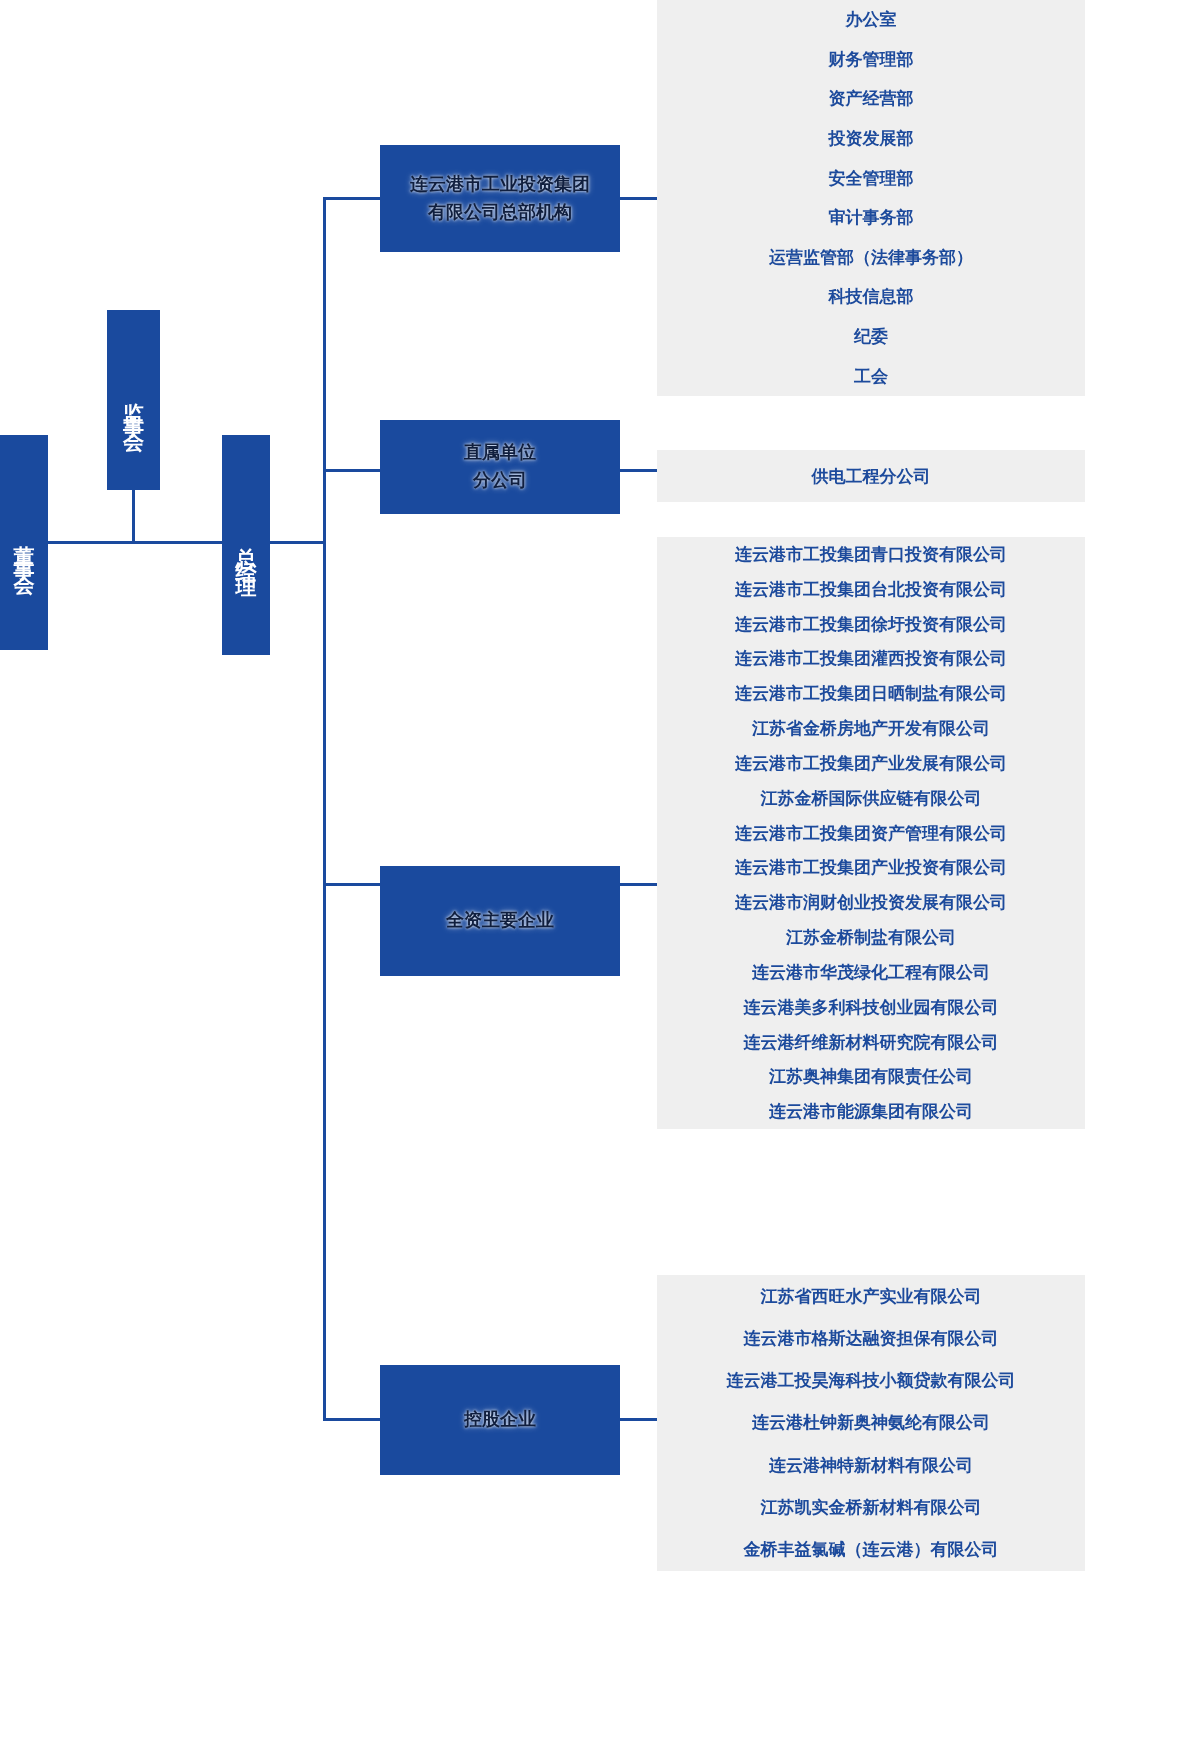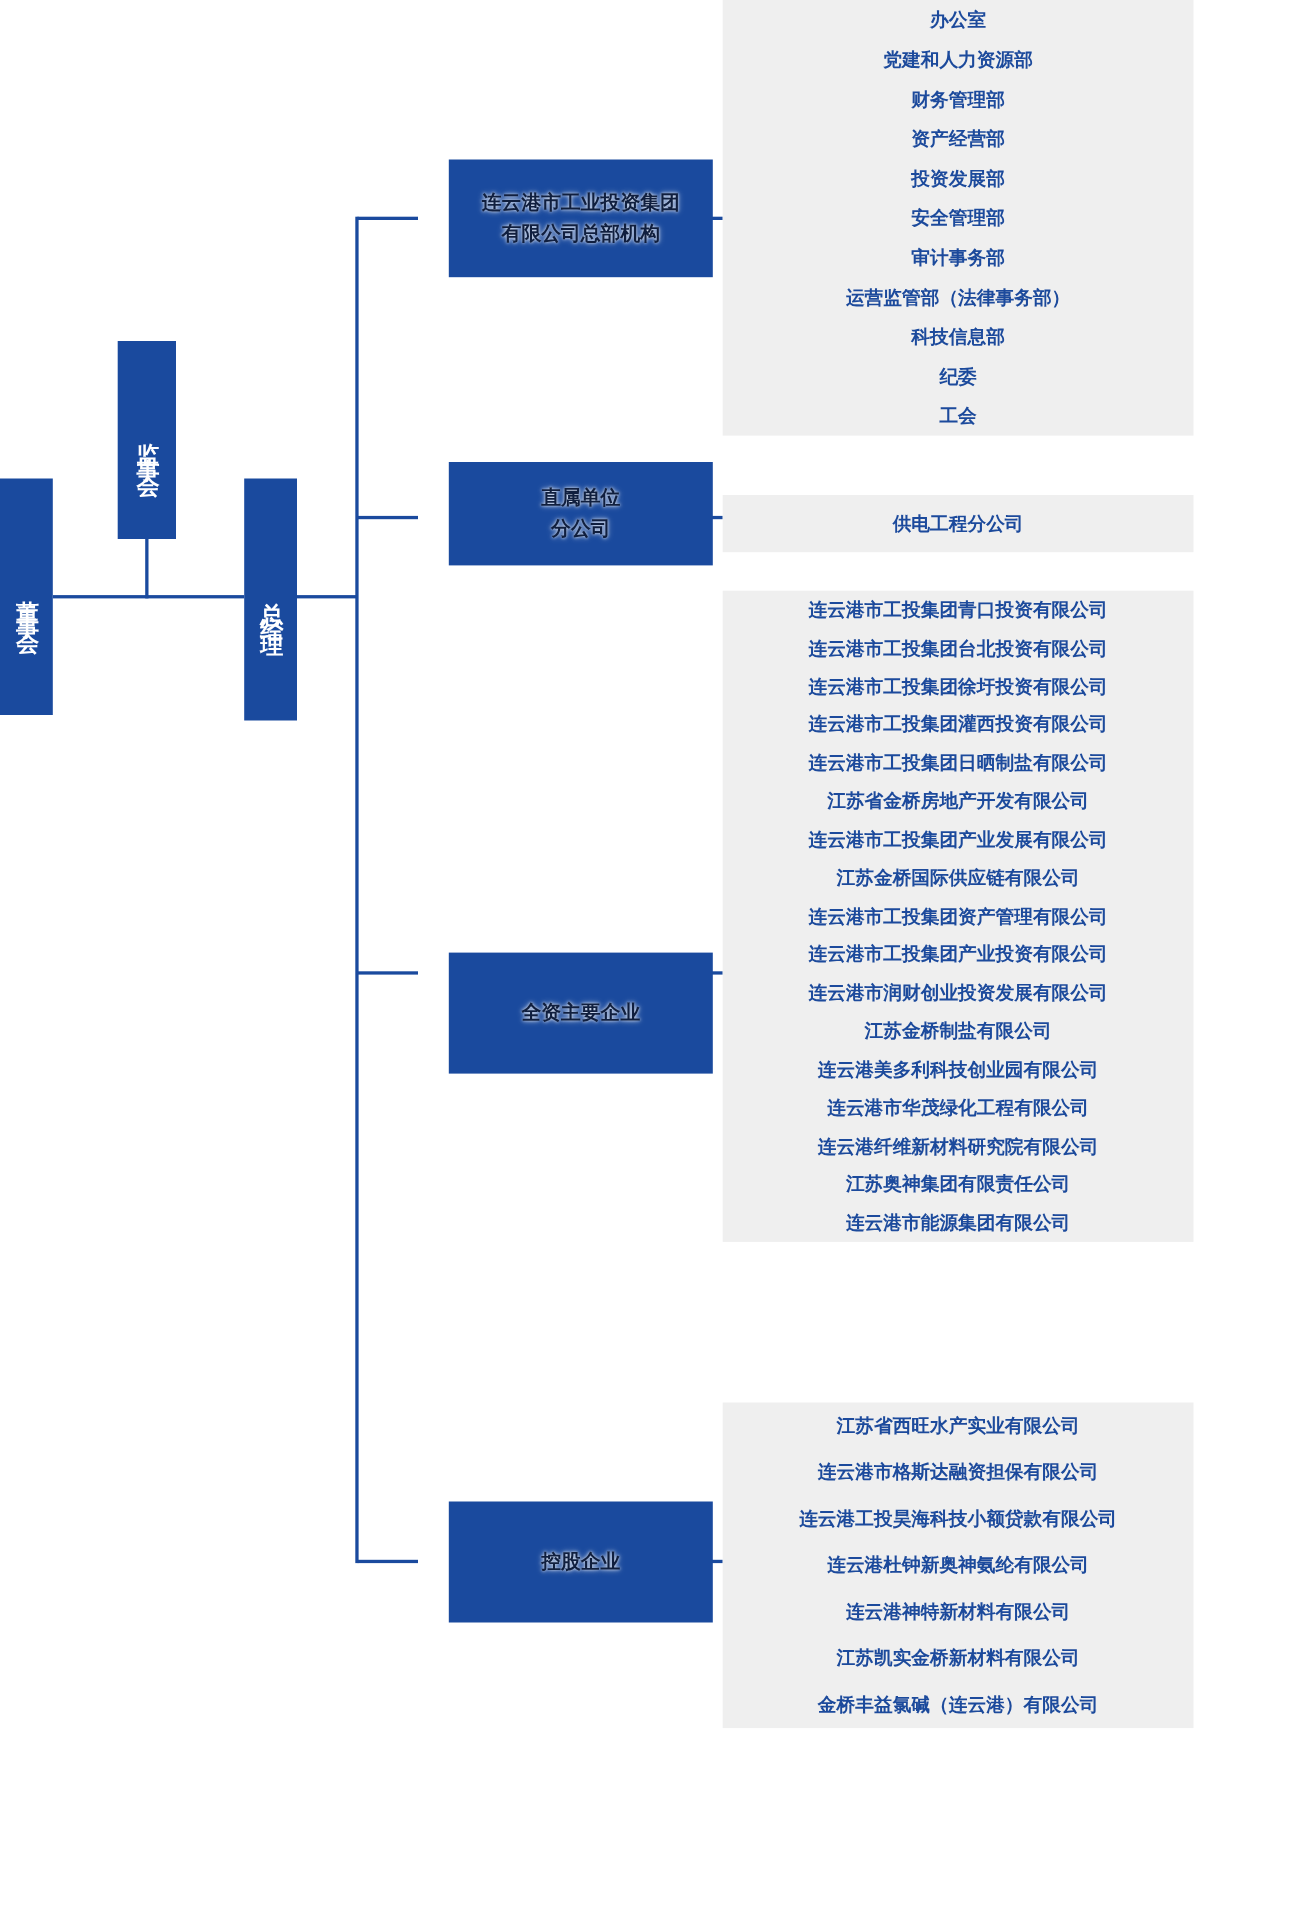--- a/index.html
+++ b/index.html
@@ -37,21 +37,20 @@
     display:flex;
     flex-direction:column;
     align-items:center;
     justify-content:center;
     text-align:center;
     font-size:18px;
     font-weight:bold;
     line-height:1.55;
     color:#101f3f;
     text-shadow:0 0 3px rgba(255,255,255,0.9), 0 0 6px rgba(255,255,255,0.55);
-    margin-left:28px;
   }
 
   
   .panel {
     position:absolute;
     background:#efefef;
     display:flex;
     flex-direction:column;
   }
   .panel .row {
@@ -100,21 +99,20 @@
     <div></div>
   </div>
   <div class="branch-box" style="left:380px; top:1365px; width:240px; height:110px">
     <div>控股企业</div>
     <div></div>
   </div>
 
   <div class="panel" style="left:657px; top:0px; width:428px; height:396px">
 
   <div class="row">办公室</div>
-      <div class="row">党建和人力资源部</div>
       <div class="row">财务管理部</div>
       <div class="row">资产经营部</div>
       <div class="row">投资发展部</div>
       <div class="row">安全管理部</div>
       <div class="row">审计事务部</div>
       <div class="row">运营监管部（法律事务部）</div>
       <div class="row">科技信息部</div>
       <div class="row">纪委</div>
       <div class="row">工会</div>
     </div>
@@ -129,22 +127,22 @@
       <div class="row">连云港市工投集团徐圩投资有限公司</div>
       <div class="row">连云港市工投集团灌西投资有限公司</div>
       <div class="row">连云港市工投集团日晒制盐有限公司</div>
       <div class="row">江苏省金桥房地产开发有限公司</div>
       <div class="row">连云港市工投集团产业发展有限公司</div>
       <div class="row">江苏金桥国际供应链有限公司</div>
       <div class="row">连云港市工投集团资产管理有限公司</div>
       <div class="row">连云港市工投集团产业投资有限公司</div>
       <div class="row">连云港市润财创业投资发展有限公司</div>
       <div class="row">江苏金桥制盐有限公司</div>
+      <div class="row">连云港市华茂绿化工程有限公司</div>
       <div class="row">连云港美多利科技创业园有限公司</div>
-      <div class="row">连云港市华茂绿化工程有限公司</div>
       <div class="row">连云港纤维新材料研究院有限公司</div>
       <div class="row">江苏奥神集团有限责任公司</div>
       <div class="row">连云港市能源集团有限公司</div>
     </div>
   <div class="panel" style="left:657px; top:1275px; width:428px; height:296px">
 
   <div class="row">江苏省西旺水产实业有限公司</div>
       <div class="row">连云港市格斯达融资担保有限公司</div>
       <div class="row">连云港工投昊海科技小额贷款有限公司</div>
       <div class="row">连云港杜钟新奥神氨纶有限公司</div>

